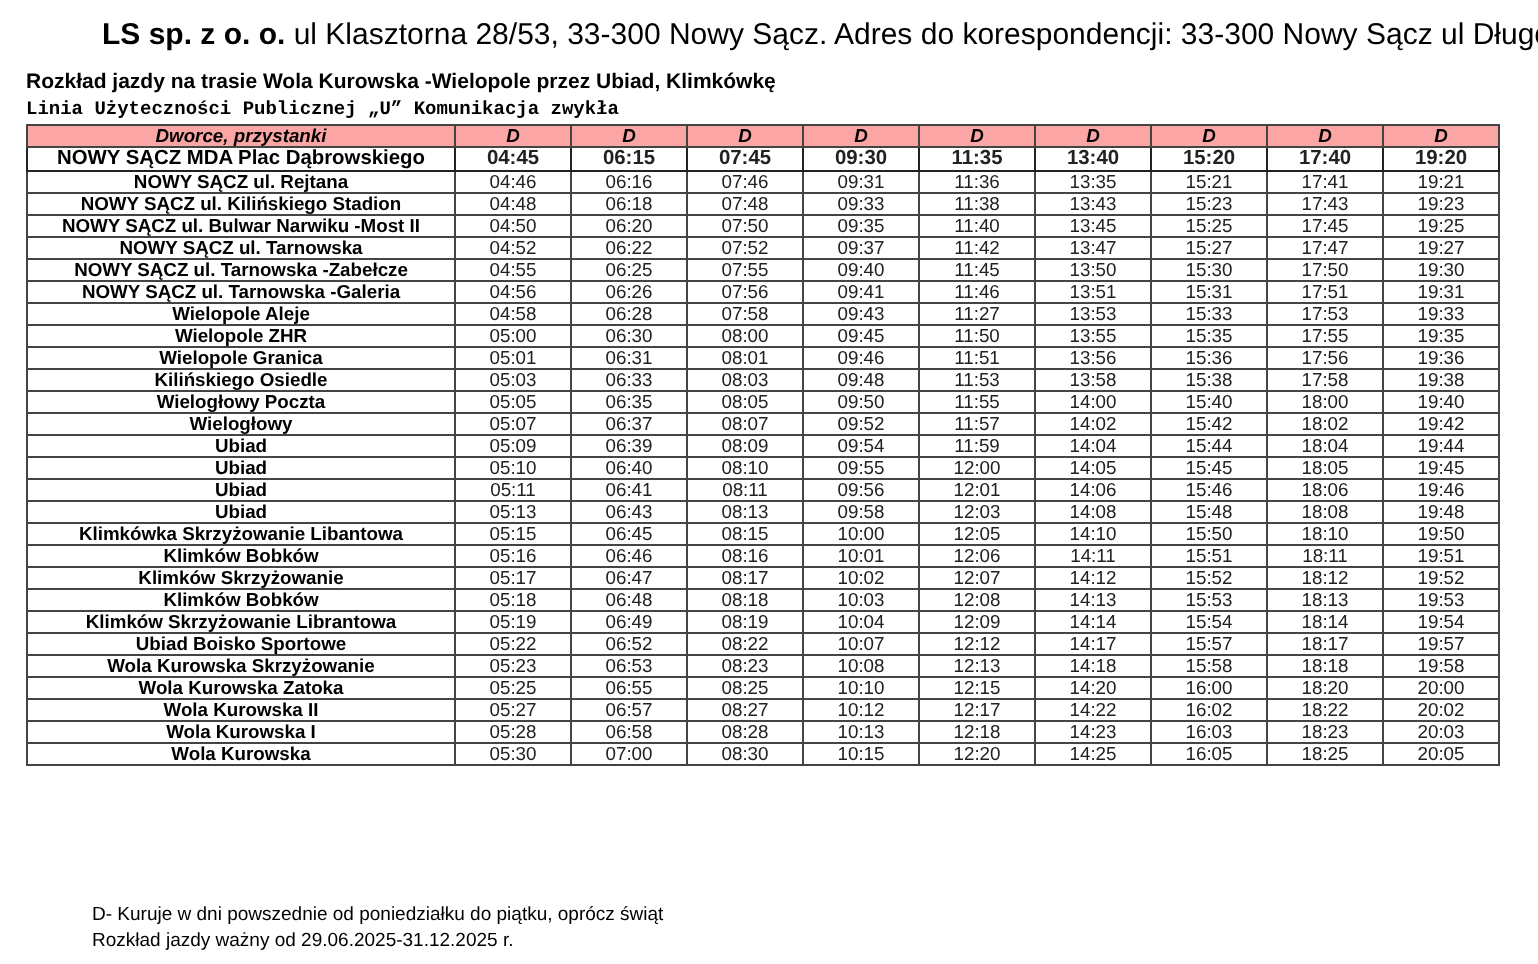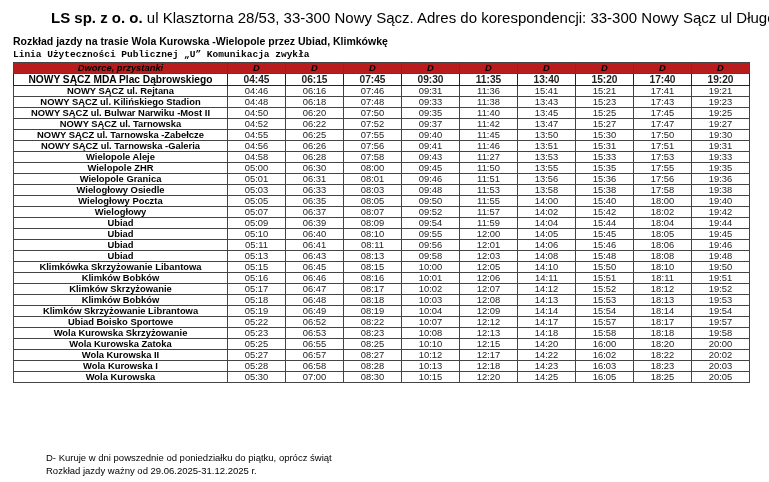--- a/index.html
+++ b/index.html
@@ -22,21 +22,21 @@
     border-collapse: collapse; table-layout: fixed;
     font-size: 9.4px;
   }
   table.timetable col.stop { width: 214px; }
   table.timetable col.time { width: 58px; }
   table.timetable th, table.timetable td {
     border: 1px solid #444; padding: 0; height: 10px; line-height: 10px;
     text-align: center; white-space: nowrap; overflow: hidden;
   }
   table.timetable thead th {
-    background: #b91c1c; font-style: italic; font-weight: bold; height: 10px;
+    background: #fca5a5; font-style: italic; font-weight: bold; height: 10px;
   }
   table.timetable td.stop-name { font-weight: bold; }
   table.timetable tr.first-row td { font-weight: bold; font-size: 10.2px; height: 11px; line-height: 11px; border-width: 1.5px; border-color: #222; }
   table.timetable td.time-cell { color: #222; }
   .footnote {
     position: absolute; left: 13px; top: 451px; font-size: 9.5px; line-height: 13px; white-space: nowrap; margin-left: 33px;
   }
 </style>
 </head>
 <body>
@@ -87,21 +87,21 @@
         <td class="time-cell">17:40</td>
         <td class="time-cell">19:20</td>
       </tr>
       <tr>
         <td class="stop-name">NOWY SĄCZ ul. Rejtana</td>
         <td class="time-cell">04:46</td>
         <td class="time-cell">06:16</td>
         <td class="time-cell">07:46</td>
         <td class="time-cell">09:31</td>
         <td class="time-cell">11:36</td>
-        <td class="time-cell">15:41</td>
+        <td class="time-cell">13:35</td>
         <td class="time-cell">15:21</td>
         <td class="time-cell">17:41</td>
         <td class="time-cell">19:21</td>
       </tr>
       <tr>
         <td class="stop-name">NOWY SĄCZ ul. Kilińskiego Stadion</td>
         <td class="time-cell">04:48</td>
         <td class="time-cell">06:18</td>
         <td class="time-cell">07:48</td>
         <td class="time-cell">09:33</td>
@@ -189,21 +189,21 @@
         <td class="time-cell">06:31</td>
         <td class="time-cell">08:01</td>
         <td class="time-cell">09:46</td>
         <td class="time-cell">11:51</td>
         <td class="time-cell">13:56</td>
         <td class="time-cell">15:36</td>
         <td class="time-cell">17:56</td>
         <td class="time-cell">19:36</td>
       </tr>
       <tr>
-        <td class="stop-name">Wielogłowy Osiedle</td>
+        <td class="stop-name">Kilińskiego Osiedle</td>
         <td class="time-cell">05:03</td>
         <td class="time-cell">06:33</td>
         <td class="time-cell">08:03</td>
         <td class="time-cell">09:48</td>
         <td class="time-cell">11:53</td>
         <td class="time-cell">13:58</td>
         <td class="time-cell">15:38</td>
         <td class="time-cell">17:58</td>
         <td class="time-cell">19:38</td>
       </tr>

